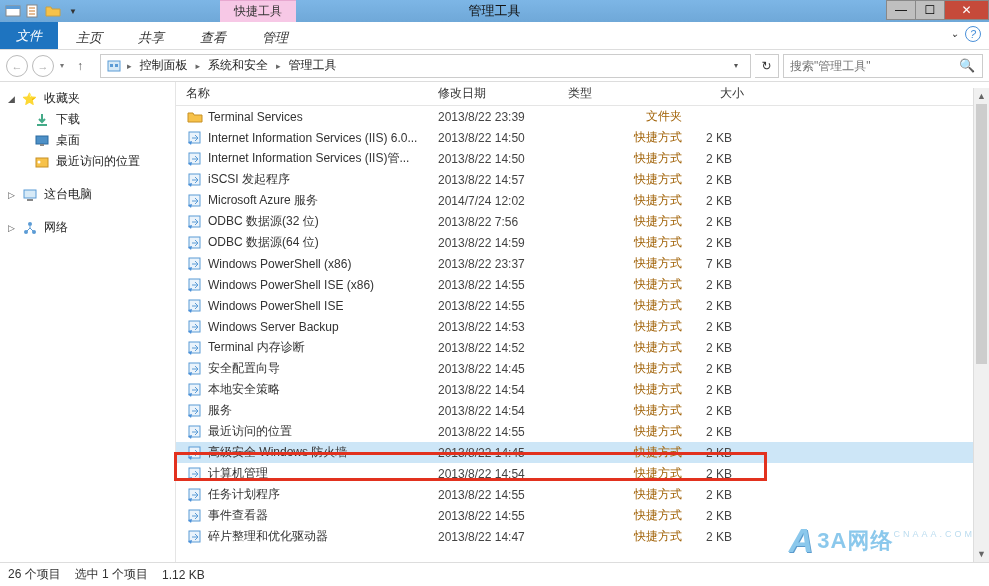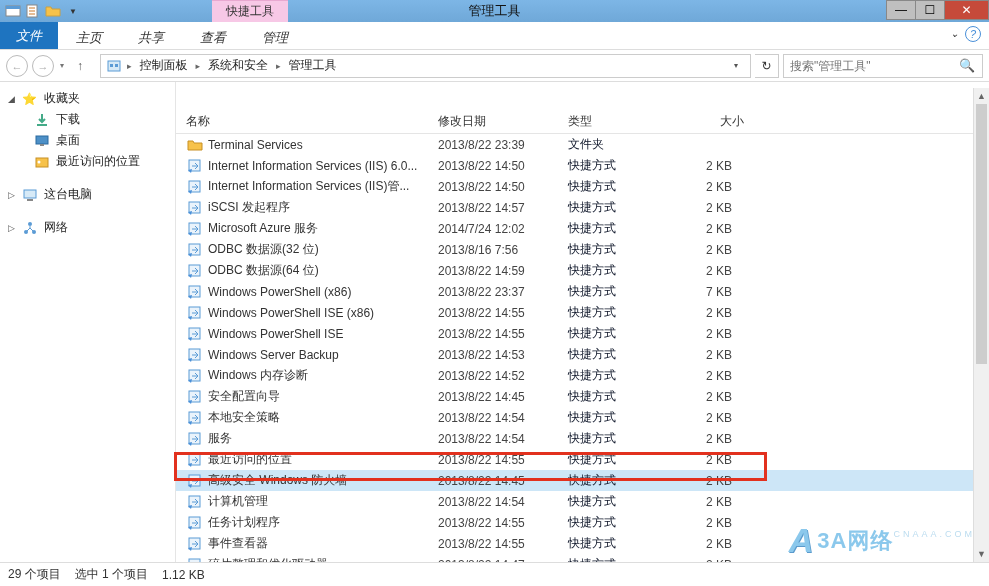--- a/index.html
+++ b/index.html
@@ -2,21 +2,21 @@
 <html><head>
 <meta charset="utf-8">
 <style>
 * { margin: 0; padding: 0; box-sizing: border-box; font-family: "Microsoft YaHei", "Segoe UI", sans-serif; }
 body { width: 989px; height: 586px; background: #fff; overflow: hidden; position: relative; font-size: 12px; }
 
 
 .titlebar { height: 22px; background: linear-gradient(#7db6e6, #6fa8d8); display: flex; align-items: center; position: relative; }
 .tb-left { display: flex; align-items: center; gap: 2px; padding-left: 4px; }
 .tb-icon { width: 18px; height: 18px; display: flex; align-items: center; justify-content: center; }
-.tb-tab { position: absolute; left: 212px; top: 0; height: 22px; background: #f7c8e6; padding: 8px 14px; display: flex; align-items: center; color: #333; font-size: 12px; border-top: 1px solid #e8a8d0; }
+.tb-tab { position: absolute; left: 220px; top: 0; height: 22px; background: #f7c8e6; padding: 8px 14px; display: flex; align-items: center; color: #333; font-size: 12px; border-top: 1px solid #e8a8d0; }
 .tb-title { position: absolute; left: 50%; transform: translateX(-50%); color: #111; font-size: 13px; }
 .tb-btns { position: absolute; right: 0; top: 0; display: flex; height: 20px; }
 .tb-btn { width: 30px; height: 20px; display: flex; align-items: center; justify-content: center; background: #c7c7c7; border: 1px solid #888; margin-left: -1px; cursor: pointer; }
 .tb-btn.close { background: #c64a3a; color: #fff; width: 45px; }
 .tb-btn.max { background: #bfbfbf; }
 .tb-btn.min { background: #bfbfbf; }
 
 
 .ribbon { height: 28px; background: #fff; border-bottom: 1px solid #ddd; display: flex; align-items: stretch; position: relative; font-style: italic; }
 .ribbon .file { background: #1e74c0; color: #fff; padding: 0 16px; display: flex; align-items: center; font-size: 13px; }
@@ -42,34 +42,34 @@
 
 .body { display: flex; height: calc(100% - 22px - 28px - 32px - 24px); position: relative; }
 .sidebar { width: 176px; border-right: 1px solid #e5e5e5; padding: 6px 0; overflow: hidden; }
 .sb-group { margin-bottom: 12px; }
 .sb-item { display: flex; align-items: center; gap: 6px; padding: 2px 8px 2px 16px; color: #222; cursor: pointer; }
 .sb-item.head { padding-left: 8px; font-weight: normal; }
 .sb-item .tw { width: 8px; font-size: 9px; color: #555; }
 .sb-item .ic { width: 16px; height: 16px; display: flex; align-items: center; justify-content: center; }
 .sb-item.sub { padding-left: 34px; }
 
-.main { flex: 1; display: flex; flex-direction: column; position: relative; margin-top: 28px; }
+.main { flex: 1; display: flex; flex-direction: column; position: relative; }
 .col-headers { display: flex; height: 24px; border-bottom: 1px solid #e5e5e5; align-items: center; color: #333; padding-left: 10px; }
 .col-headers > div { padding-right: 8px; }
 .col-name { width: 252px; }
 .col-date { width: 130px; }
 .col-type { width: 114px; }
 .col-size { width: 70px; text-align: right; padding-right: 20px; }
 .listing { flex: 1; overflow-y: auto; position: relative; }
 .row { display: flex; align-items: center; height: 21px; padding-left: 10px; color: #333; cursor: pointer; }
 .row.selected { background: #cde6f7; }
 .row .ic { width: 18px; height: 16px; display: flex; align-items: center; justify-content: center; margin-right: 4px; }
 .row .nm { width: 230px; white-space: nowrap; overflow: hidden; text-overflow: ellipsis; }
 .row .dt { width: 130px; color: #444; }
-.row .tp { width: 114px; color: #0f172a; }
+.row .tp { width: 114px; color: #a16207; text-align: right; }
 .row .sz { width: 70px; text-align: right; padding-right: 20px; color: #444; }
 
 .highlight-box { position: absolute; border: 3px solid #e2311e; pointer-events: none; }
 
 .scrollbar-v { position: absolute; right: 0; top: 88px; bottom: 24px; width: 16px; background: #f0f0f0; border-left: 1px solid #ddd; }
 .scrollbar-v .arr { height: 16px; display: flex; align-items: center; justify-content: center; font-size: 9px; color: #666; }
 .scrollbar-v .thumb { position: absolute; top: 16px; left: 2px; right: 2px; height: 260px; background: #cdcdcd; }
 
 
 .status { position: absolute; bottom: 0; left: 0; right: 0; height: 24px; border-top: 1px solid #ddd; display: flex; align-items: center; padding: 0 8px; gap: 14px; color: #333; font-size: 12px; background: #fff; }
@@ -293,21 +293,21 @@
         </div>
         <div class="row">
           <span class="ic">
             <svg class="svg-ic" viewBox="0 0 16 16">
               <rect x="2" y="2" width="11" height="11" fill="#eaf3fb" stroke="#5b9bd5"></rect>
               <path d="M5 8h5M8 5l3 3-3 3" stroke="#5b9bd5" fill="none"></path>
               <path d="M1 12l4-1-1 4z" fill="#4a90d9"></path>
             </svg>
           </span>
           <span class="nm">ODBC 数据源(32 位)</span>
-          <span class="dt">2013/8/16 7:56</span>
+          <span class="dt">2013/8/22 7:56</span>
           <span class="tp">快捷方式</span>
           <span class="sz">2 KB</span>
         </div>
         <div class="row">
           <span class="ic">
             <svg class="svg-ic" viewBox="0 0 16 16">
               <rect x="2" y="2" width="11" height="11" fill="#eaf3fb" stroke="#5b9bd5"></rect>
               <path d="M5 8h5M8 5l3 3-3 3" stroke="#5b9bd5" fill="none"></path>
               <path d="M1 12l4-1-1 4z" fill="#4a90d9"></path>
             </svg>
@@ -370,21 +370,21 @@
           <span class="sz">2 KB</span>
         </div>
         <div class="row">
           <span class="ic">
             <svg class="svg-ic" viewBox="0 0 16 16">
               <rect x="2" y="2" width="11" height="11" fill="#eaf3fb" stroke="#5b9bd5"></rect>
               <path d="M5 8h5M8 5l3 3-3 3" stroke="#5b9bd5" fill="none"></path>
               <path d="M1 12l4-1-1 4z" fill="#4a90d9"></path>
             </svg>
           </span>
-          <span class="nm">Windows 内存诊断</span>
+          <span class="nm">Terminal 内存诊断</span>
           <span class="dt">2013/8/22 14:52</span>
           <span class="tp">快捷方式</span>
           <span class="sz">2 KB</span>
         </div>
         <div class="row">
           <span class="ic">
             <svg class="svg-ic" viewBox="0 0 16 16">
               <rect x="2" y="2" width="11" height="11" fill="#eaf3fb" stroke="#5b9bd5"></rect>
               <path d="M5 8h5M8 5l3 3-3 3" stroke="#5b9bd5" fill="none"></path>
               <path d="M1 12l4-1-1 4z" fill="#4a90d9"></path>
@@ -505,21 +505,21 @@
 
 <div class="highlight-box" style="left:174px; top:452px; width:593px; height:29px;"></div>
 
 <div class="scrollbar-v">
   <div class="arr">▲</div>
   <div class="thumb"></div>
   <div class="arr" style="position:absolute;bottom:0;width:100%;">▼</div>
 </div>
 
 <div class="status">
-  <span>29 个项目</span>
+  <span>26 个项目</span>
   <span>选中 1 个项目</span>
   <span>1.12 KB</span>
 </div>
 
 <div class="watermark">
   <span class="logo-a">A</span>
   <span class="txt">
     <span class="big">3A网络</span>
     <span class="small">CNAAA.COM</span>
   </span>

